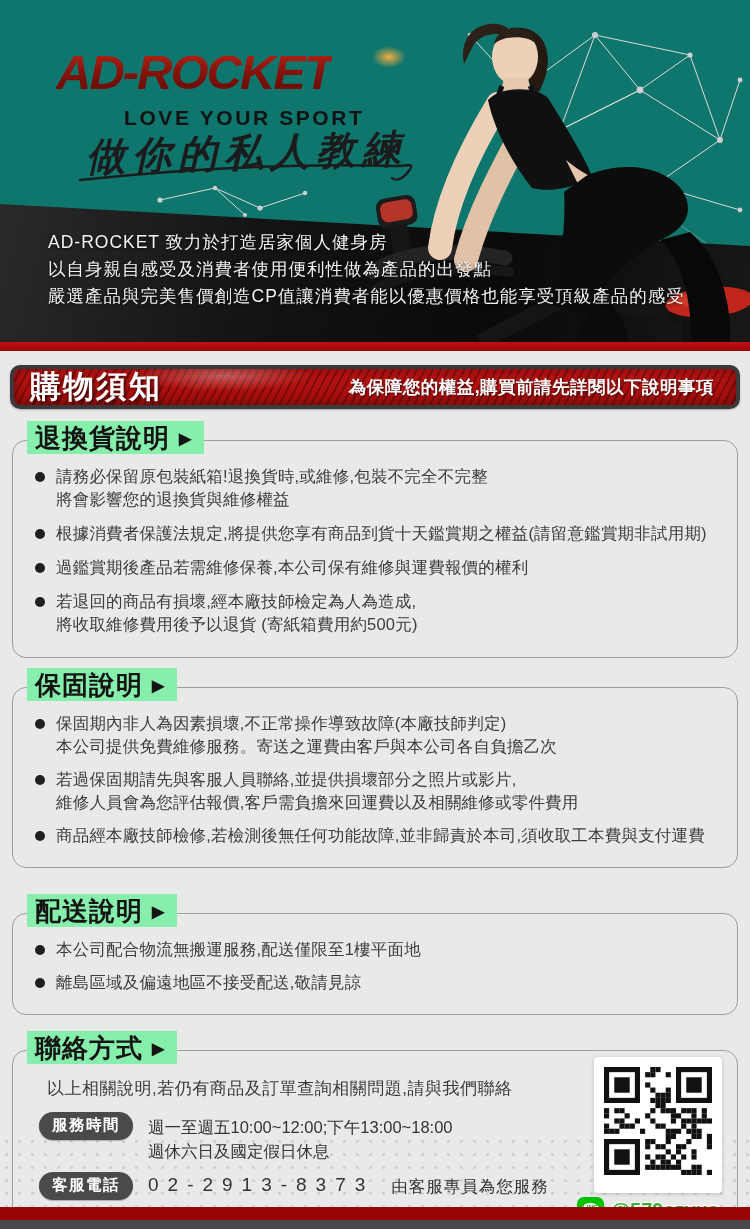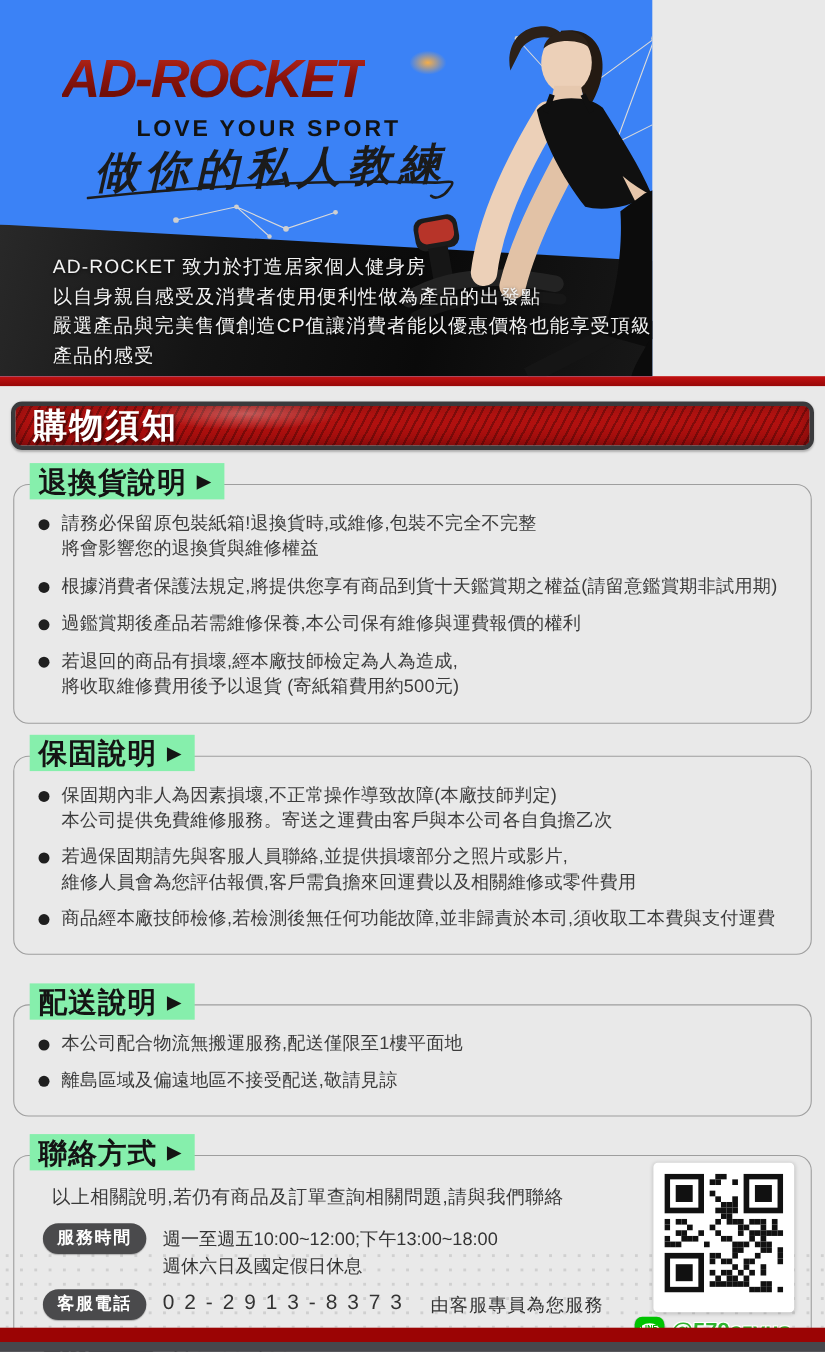--- a/index.html
+++ b/index.html
@@ -1,21 +1,21 @@
 <!DOCTYPE html>
 <html><head>
 <meta charset="utf-8">
 <style>
   * { margin:0; padding:0; box-sizing:border-box; }
   body { background:#cfcfcf; font-family:"Liberation Sans", sans-serif; }
   .page { width:750px; height:1229px; position:relative; overflow:hidden;
           background:#e9e9e9; margin:0 auto; }
 
   
-  .hero { position:relative; width:593px; height:342px; background:#3b82f6; overflow:hidden; }
+  .hero { position:relative; width:750px; height:342px; background:#0f766e; overflow:hidden; }
   .constellation { position:absolute; left:0; top:0; z-index:1; pointer-events:none; }
   .hero-dark { position:absolute; inset:0; z-index:2;
                background:linear-gradient(104deg,#2e2e2e 0%,#141414 38%,#0a0a0a 68%,#181818 100%);
                clip-path:polygon(0 204px, 750px 246px, 750px 342px, 0 342px); }
   .hero-photo { position:absolute; left:360px; top:0; z-index:3; }
   .brand-logo { position:absolute; left:56px; top:44px; z-index:5;
                 font-size:49px; font-weight:900; font-style:italic; letter-spacing:-2px;
                 background:linear-gradient(180deg,#c22d1d 0%,#8c140d 45%,#6e0e08 75%,#a01b10 100%);
                 -webkit-background-clip:text; background-clip:text; color:transparent; }
   .logo-flare { position:absolute; left:372px; top:46px; width:34px; height:22px; z-index:6;
@@ -187,20 +187,21 @@
       <div>AD-ROCKET 致力於打造居家個人健身房</div>
       <div>以自身親自感受及消費者使用便利性做為產品的出發點</div>
       <div>嚴選產品與完美售價創造CP值讓消費者能以優惠價格也能享受頂級產品的感受</div>
     </div>
   </header>
 
   <div class="strip-red-top"></div>
 
   <div class="notice-banner">
     <div class="notice-title">購物須知</div>
+    <div class="notice-subtitle">為保障您的權益,購買前請先詳閱以下說明事項</div>
   </div>
 
   <section class="sec" id="sec-return">
     <div class="sec-title">
       <span>退換貨說明</span>
       <span class="sec-arrow">▶</span>
     </div>
     <div class="bullet">
       <span class="bullet-dot"></span>
       <div class="bullet-text">請務必保留原包裝紙箱!退換貨時,或維修,包裝不完全不完整

